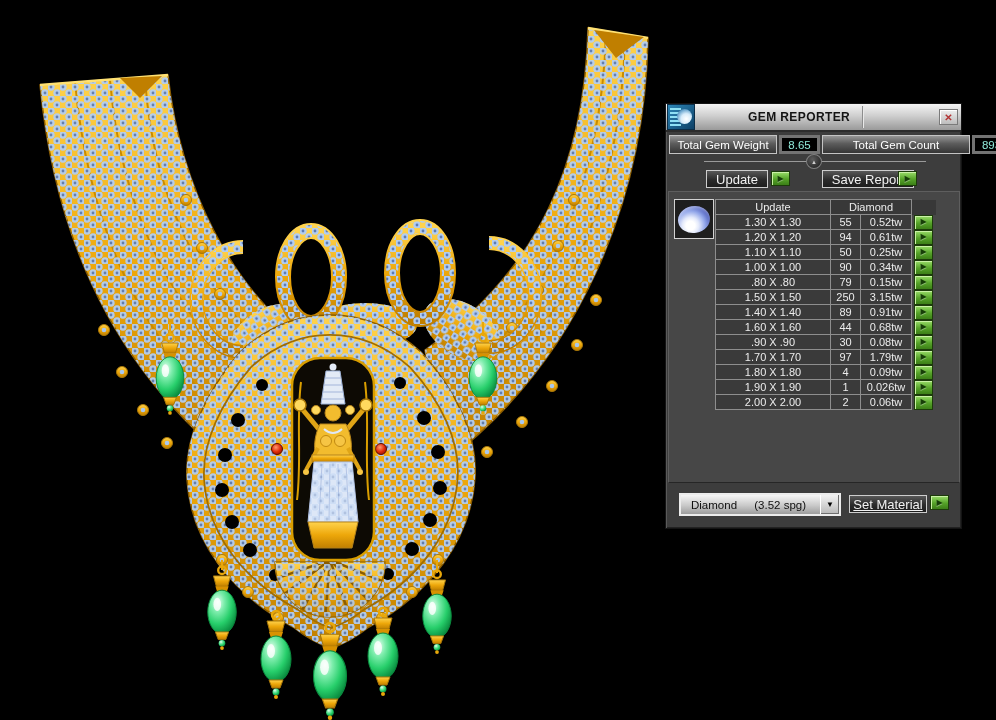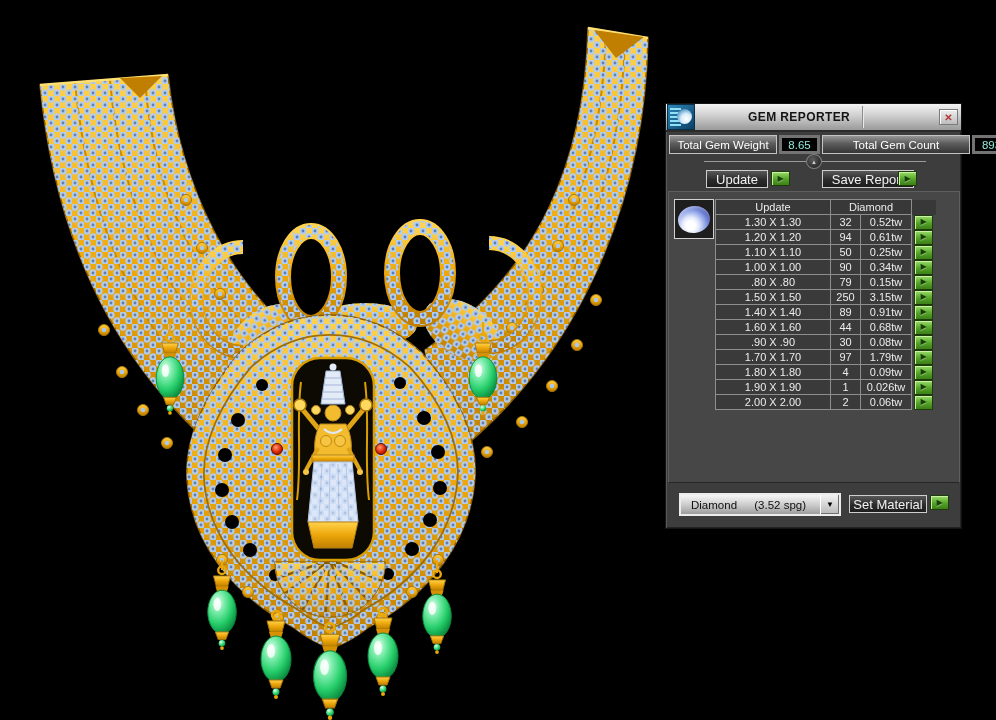--- a/index.html
+++ b/index.html
@@ -82,21 +82,21 @@
   .dropdown { position:absolute; left:13px; top:3px; width:162px; height:23px;
               border:2px solid #ececec; background:linear-gradient(#f6f6f6,#c9c9c9 55%,#9d9d9d);
               display:flex; align-items:center; font-size:11.5px; color:#101010; }
   .dd-text { padding-left:10px; white-space:nowrap; }
   .dd-text .dens { margin-left:14px; }
   .dd-arrow { margin-left:auto; width:19px; height:100%;
               background:linear-gradient(#f2f2f2,#b9b9b9);
               border-left:1px solid #fff; box-shadow: inset -1px -1px 0 #6f6f6f;
               display:flex; align-items:center; justify-content:center;
               font-size:8px; color:#000; }
-  .set-material { left:183px; top:5px; width:78px; }
+  .set-material { left:183px; top:5px; width:78px;text-decoration:underline; }
   .sm-gbtn { left:264px; top:5px; }
   .upd { left:40px; top:66px; width:62px; }
   .upd-gbtn { left:105px; top:67px; }
   .sav { left:132px; top:66px; width:92px;margin-left:24px; }
   .sav-gbtn { left:232px; top:67px; }
 </style>
 </head>
 <body>
 
 <div id="stage">
@@ -365,21 +365,21 @@
       </div>
       <table class="gems">
         <tbody>
           <tr class="ghead">
             <td class="c-size">Update</td>
             <td colspan="2">Diamond</td>
             <td class="c-btn"></td>
           </tr>
         <tr>
     <td class="c-size">1.30 X 1.30</td>
-    <td class="c-count">32</td>
+    <td class="c-count">55</td>
     <td class="c-weight">0.52tw</td>
     <td class="c-btn">
       <span class="gbtn">
         <i class="tri">▶</i>
       </span>
     </td>
   </tr>
             <tr>
     <td class="c-size">1.20 X 1.20</td>
     <td class="c-count">94</td>

